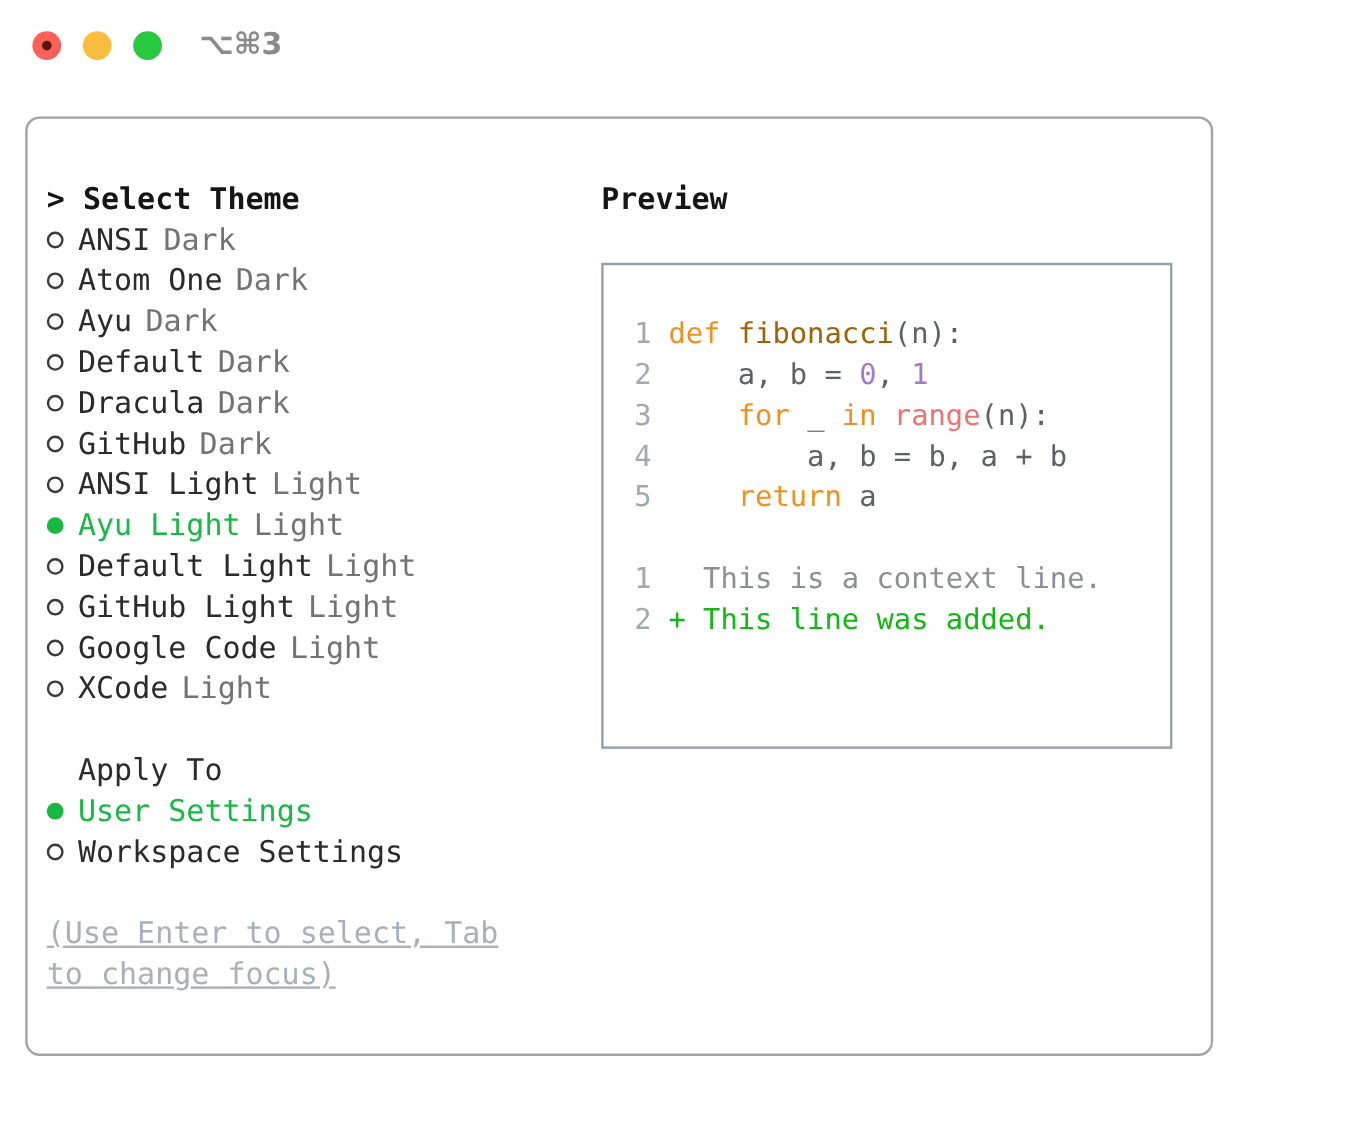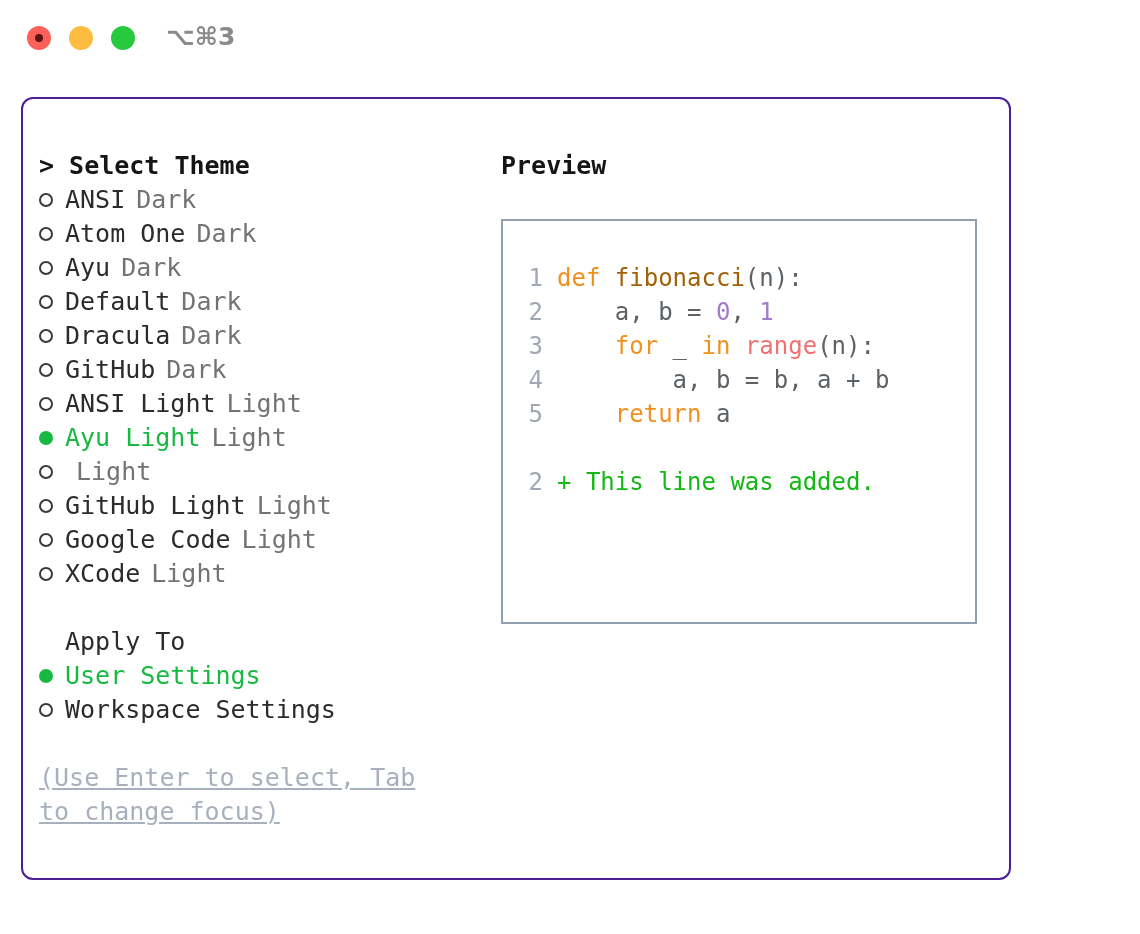--- a/index.html
+++ b/index.html
@@ -64,21 +64,21 @@
     font-family: "DejaVu Sans", sans-serif;
     font-weight: 600;
   }
 
   
   .panel {
     position: absolute;
     left: 21px; top: 97px;
     width: 990px;
     height: 783px;
-    border: 2px solid #4c1d95;
+    border: 2px solid #a3a3a3;
     border-radius: 12px;
     box-sizing: border-box;
   }
 
   
   .left-col {
     position: absolute;
     left: 16px; top: 50px;
     width: 470px;
   }
@@ -199,21 +199,21 @@
       <div class="section-title">&gt; Select Theme</div>
       <div id="theme-list">
           <div class="opt-row"><span class="bullet off"></span><span class="opt-label">ANSI</span><span class="opt-tag">Dark</span></div>
           <div class="opt-row"><span class="bullet off"></span><span class="opt-label">Atom One</span><span class="opt-tag">Dark</span></div>
           <div class="opt-row"><span class="bullet off"></span><span class="opt-label">Ayu</span><span class="opt-tag">Dark</span></div>
           <div class="opt-row"><span class="bullet off"></span><span class="opt-label">Default</span><span class="opt-tag">Dark</span></div>
           <div class="opt-row"><span class="bullet off"></span><span class="opt-label">Dracula</span><span class="opt-tag">Dark</span></div>
           <div class="opt-row"><span class="bullet off"></span><span class="opt-label">GitHub</span><span class="opt-tag">Dark</span></div>
           <div class="opt-row"><span class="bullet off"></span><span class="opt-label">ANSI Light</span><span class="opt-tag">Light</span></div>
           <div class="opt-row selected"><span class="bullet on"></span><span class="opt-label">Ayu Light</span><span class="opt-tag">Light</span></div>
-          <div class="opt-row"><span class="bullet off"></span><span class="opt-tag">Light</span></div>
+          <div class="opt-row"><span class="bullet off"></span><span class="opt-label">Default Light</span><span class="opt-tag">Light</span></div>
           <div class="opt-row"><span class="bullet off"></span><span class="opt-label">GitHub Light</span><span class="opt-tag">Light</span></div>
           <div class="opt-row"><span class="bullet off"></span><span class="opt-label">Google Code</span><span class="opt-tag">Light</span></div>
           <div class="opt-row"><span class="bullet off"></span><span class="opt-label">XCode</span><span class="opt-tag">Light</span></div>
         </div>
       <div class="spacer-row"></div>
       <div class="apply-title">Apply To</div>
       <div id="apply-list">
           <div class="opt-row selected"><span class="bullet on"></span><span class="opt-label">User Settings</span></div>
           <div class="opt-row"><span class="bullet off"></span><span class="opt-label">Workspace Settings</span></div>
         </div>
@@ -225,19 +225,20 @@
       <div class="preview-box">
         <div id="code-block">
             <div class="code-line"><span class="ln">1</span><span class="kw">def </span><span class="fn">fibonacci</span><span class="pl">(n):</span></div>
             <div class="code-line"><span class="ln">2</span><span class="pl">    a, b = </span><span class="num">0</span><span class="pl">, </span><span class="num">1</span></div>
             <div class="code-line"><span class="ln">3</span><span class="pl">    </span><span class="kw">for</span><span class="pl"> _ </span><span class="kw">in</span><span class="pl"> </span><span class="call">range</span><span class="pl">(n):</span></div>
             <div class="code-line"><span class="ln">4</span><span class="pl">        a, b = b, a + b</span></div>
             <div class="code-line"><span class="ln">5</span><span class="pl">    </span><span class="kw">return</span><span class="pl"> a</span></div>
           </div>
         <div class="gap"></div>
         <div id="diff-block">
+            <div class="code-line"><span class="ln">1</span><span class="diff-ctx"> </span><span class="diff-ctx"> This is a context line.</span></div>
             <div class="code-line"><span class="ln">2</span><span class="diff-add">+</span><span class="diff-add"> This line was added.</span></div>
           </div>
       </div>
     </div>
 
   </div>
 </div>
 
 </body></html>

